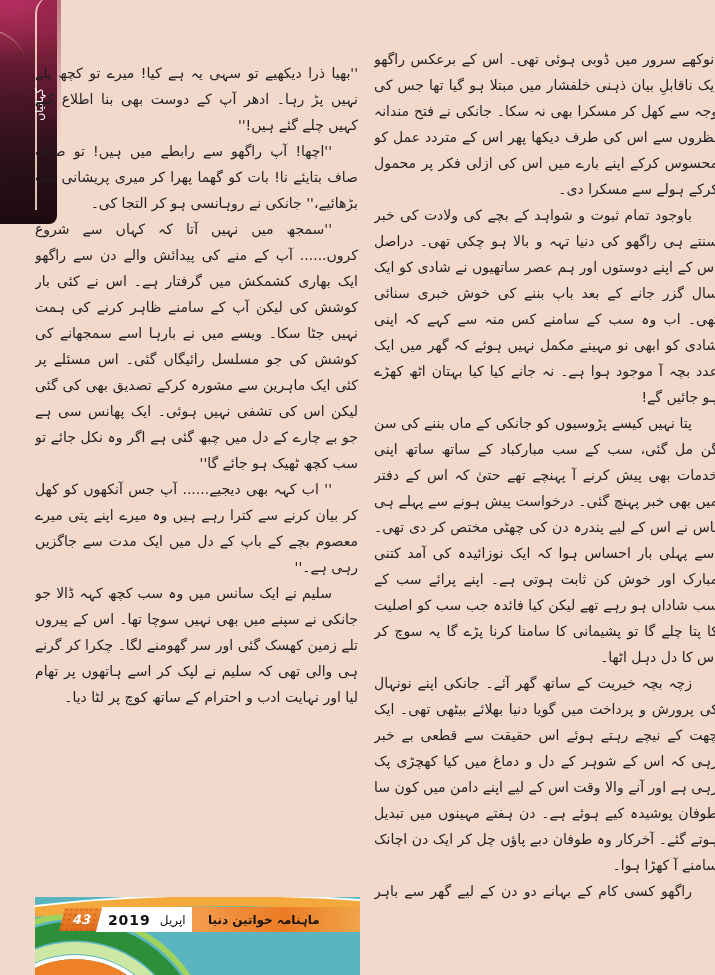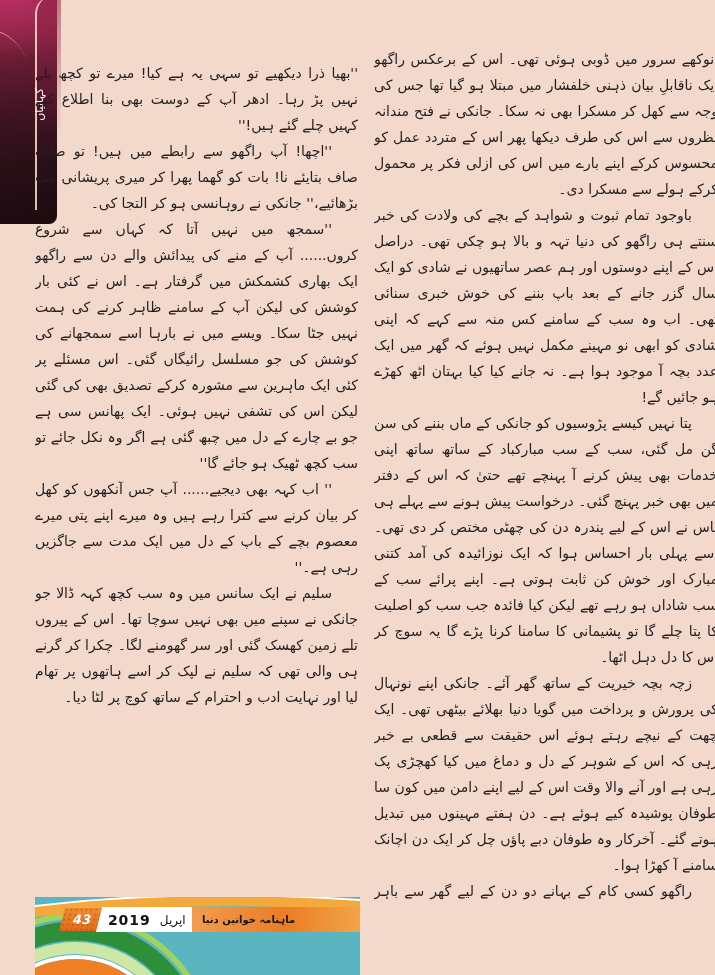--- a/index.html
+++ b/index.html
@@ -64,22 +64,22 @@
     background:#ffffff; transform:skewX(-14deg);
     display:flex; align-items:center; justify-content:center; gap:9px;
   }
   .banner-white .inner { transform:skewX(14deg); display:flex; align-items:center; gap:9px; }
   .banner-year { color:#111; font-weight:bold; font-size:14px; letter-spacing:1px; }
   .banner-month { color:#111; font-size:12px; direction:rtl; }
   .banner-name {
     position:absolute; left:157px; top:0; width:168px; height:25px;
     background:linear-gradient(90deg,#f49c4d 0%, #ec7c25 55%, #f0a449 100%);
     display:flex; align-items:center; direction:rtl; justify-content:flex-end;
-    padding-left:10px; box-sizing:border-box;
-    color:#161310; font-weight:bold; font-size:10px;
+    padding-left:16px; box-sizing:border-box;
+    color:#161310; font-weight:bold; font-size:12px;
   }
 </style>
 </head>
 <body>
 
 <div class="page">
 
   <div class="spine">
     <div class="spine-curve"></div>
     <div class="spine-band"></div>

